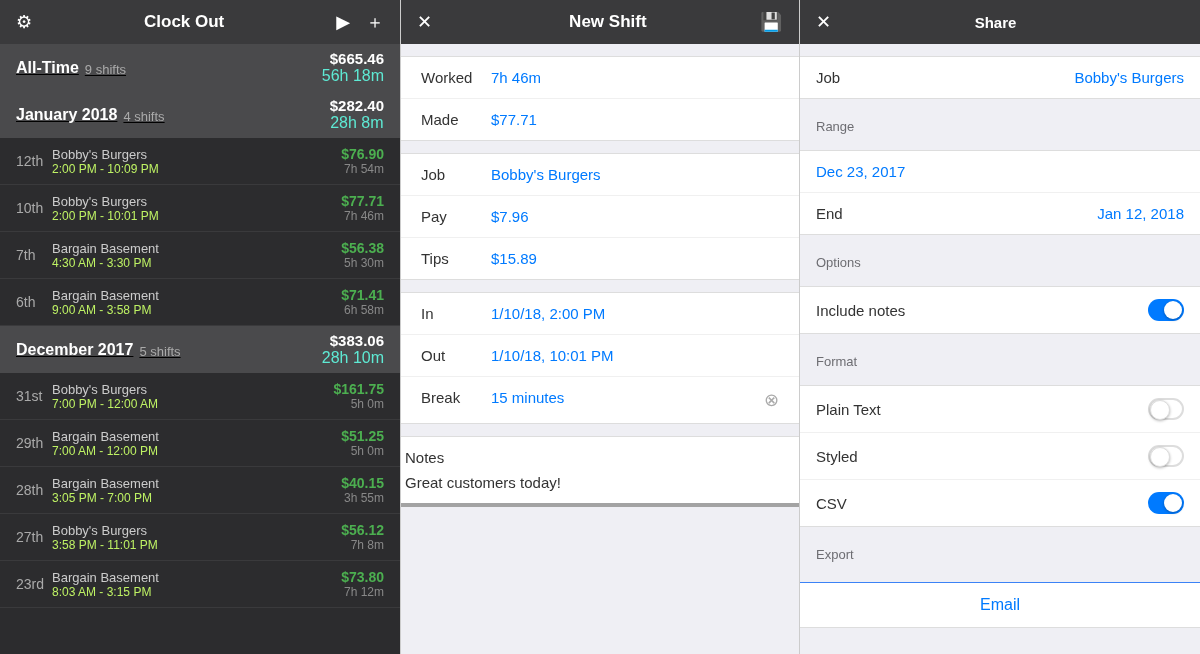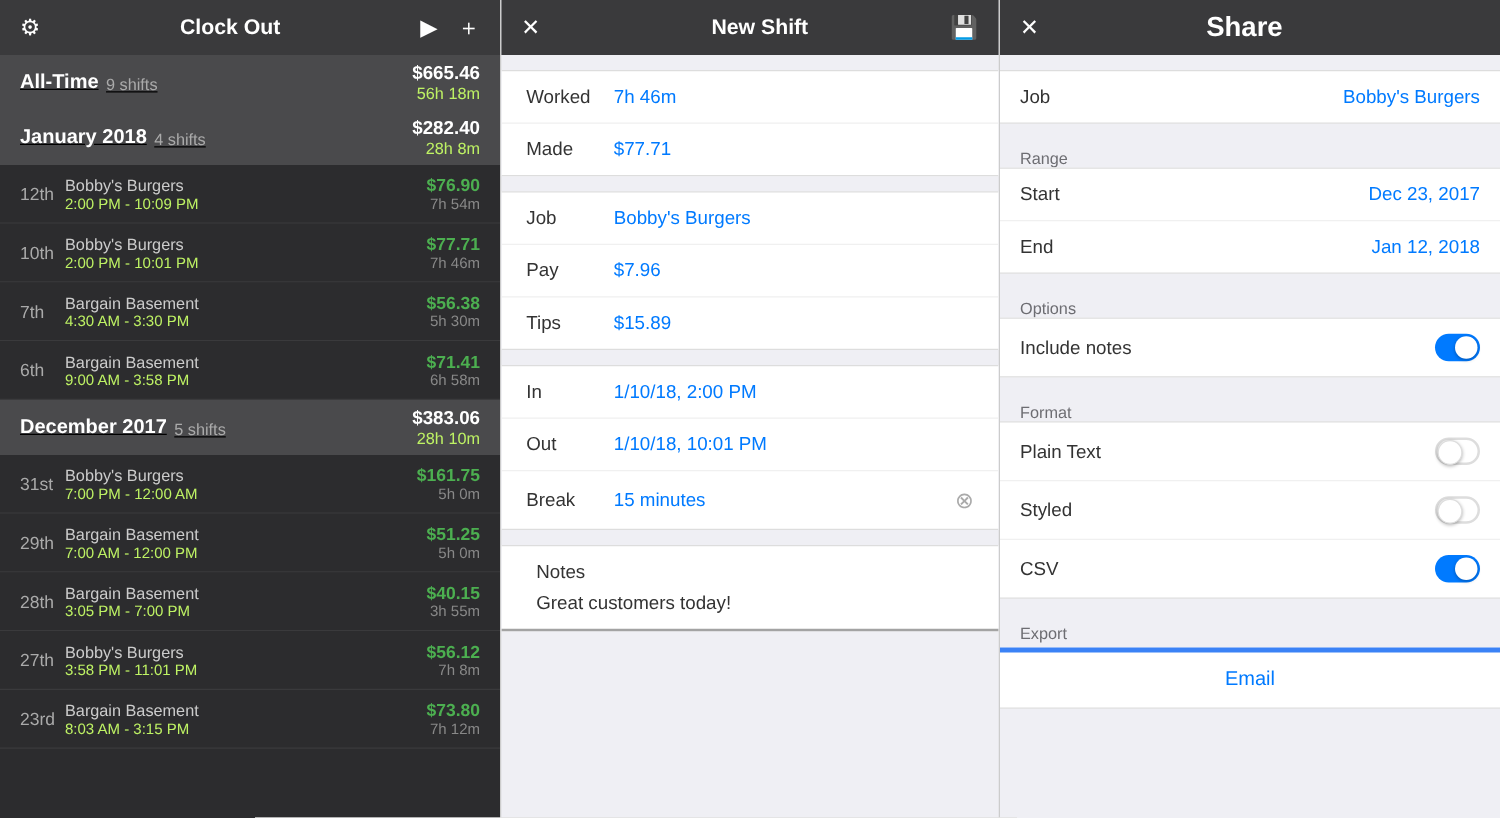--- a/index.html
+++ b/index.html
@@ -77,23 +77,24 @@
     .section-header .sh-right {
       text-align: right;
     }
     .section-header .sh-amount {
       color: #fff;
       font-size: 15px;
       font-weight: 700;
       display: block;
     }
     .section-header .sh-time {
-      color: #bef264;
-      font-size: 13px;
+      color: #5eead4;
+      font-size: 16px;
       display: block;
+      text-align: center;
     }
     .shift-row {
       border-bottom: 1px solid #3a3a3c;
       padding: 8px 16px;
       display: flex;
       align-items: center;
       background: #2c2c2e;
     }
     .shift-row .day {
       color: #aaa;
@@ -160,21 +161,21 @@
       flex-direction: column;
       gap: 12px;
     }
     .card {
       background: #fff;
       border-top: 1px solid #ddd;
       border-bottom: 1px solid #ddd;
     }
     .card-row {
       display: flex;
-      align-items: center;
+      align-items: flex-start;
       padding: 12px 20px;
       border-bottom: 1px solid #f0f0f0;
     }
     .card-row:last-child {
       border-bottom: none;
     }
     .card-row .label {
       color: #333;
       font-size: 15px;
       width: 70px;
@@ -186,22 +187,22 @@
       flex: 1;
     }
     .card-row .delete-icon {
       color: #aaa;
       font-size: 18px;
       cursor: pointer;
     }
     .notes-card {
       background: #fff;
       border-top: 1px solid #ddd;
-      border-bottom: 2px solid #a3a3a3;
-      padding: 12px 28px;
+      border-bottom: 4px solid #a3a3a3;
+      padding: 12px 4px;
     }
     .notes-card .notes-title {
       color: #333;
       font-size: 15px;
       margin-bottom: 8px;
     }
     .notes-card .notes-text {
       color: #333;
       font-size: 15px;
     }
@@ -218,35 +219,35 @@
       background: #3a3a3c;
       display: flex;
       align-items: center;
       justify-content: space-between;
       padding: 0 16px;
       height: 44px;
       flex-shrink: 0;
     }
     .panel-right .top-bar .title {
       color: #fff;
-      font-size: 22px;
+      font-size: 15px;
       font-weight: 600;
     }
     .panel-right .content {
       flex: 1;
       overflow-y: auto;
       padding: 12px 0;
       display: flex;
       flex-direction: column;
       gap: 0;
     }
     .share-section-label {
       color: #6d6d72;
       font-size: 13px;
-      padding: 8px 16px 0;
+      padding: 8px 16px 16px;
       text-transform: none;
     }
     .share-card {
       background: #fff;
       border-top: 1px solid #ddd;
       border-bottom: 1px solid #ddd;
       margin-bottom: 12px;
     }
     .share-row {
       display: flex;
@@ -308,21 +309,21 @@
     }
     .export-section {
       margin-top: 4px;
     }
     .email-btn {
       display: flex;
       align-items: center;
       justify-content: center;
       padding: 13px;
       background: #fff;
-      border-top: 4px solid #3b82f6;
+      border-top: 1px solid #3b82f6;
       border-bottom: 1px solid #ddd;
       color: #007aff;
       font-size: 16px;
       font-weight: 500;
       cursor: pointer;
     }
 
     
     ::-webkit-scrollbar { width: 4px; }
     ::-webkit-scrollbar-track { background: transparent; }
@@ -544,21 +545,20 @@
     <div class="share-card">
       <div class="share-row">
         <span class="sr-label">Job</span>
         <span class="sr-value">Bobby's Burgers</span>
       </div>
     </div>
 
     <span class="share-section-label">Range</span>
     <div class="share-card">
       <div class="share-row">
-        <span class="sr-label">Start</span>
         <span class="sr-value">Dec 23, 2017</span>
       </div>
       <div class="share-row">
         <span class="sr-label">End</span>
         <span class="sr-value">Jan 12, 2018</span>
       </div>
     </div>
 
     <span class="share-section-label">Options</span>
     <div class="share-card">

